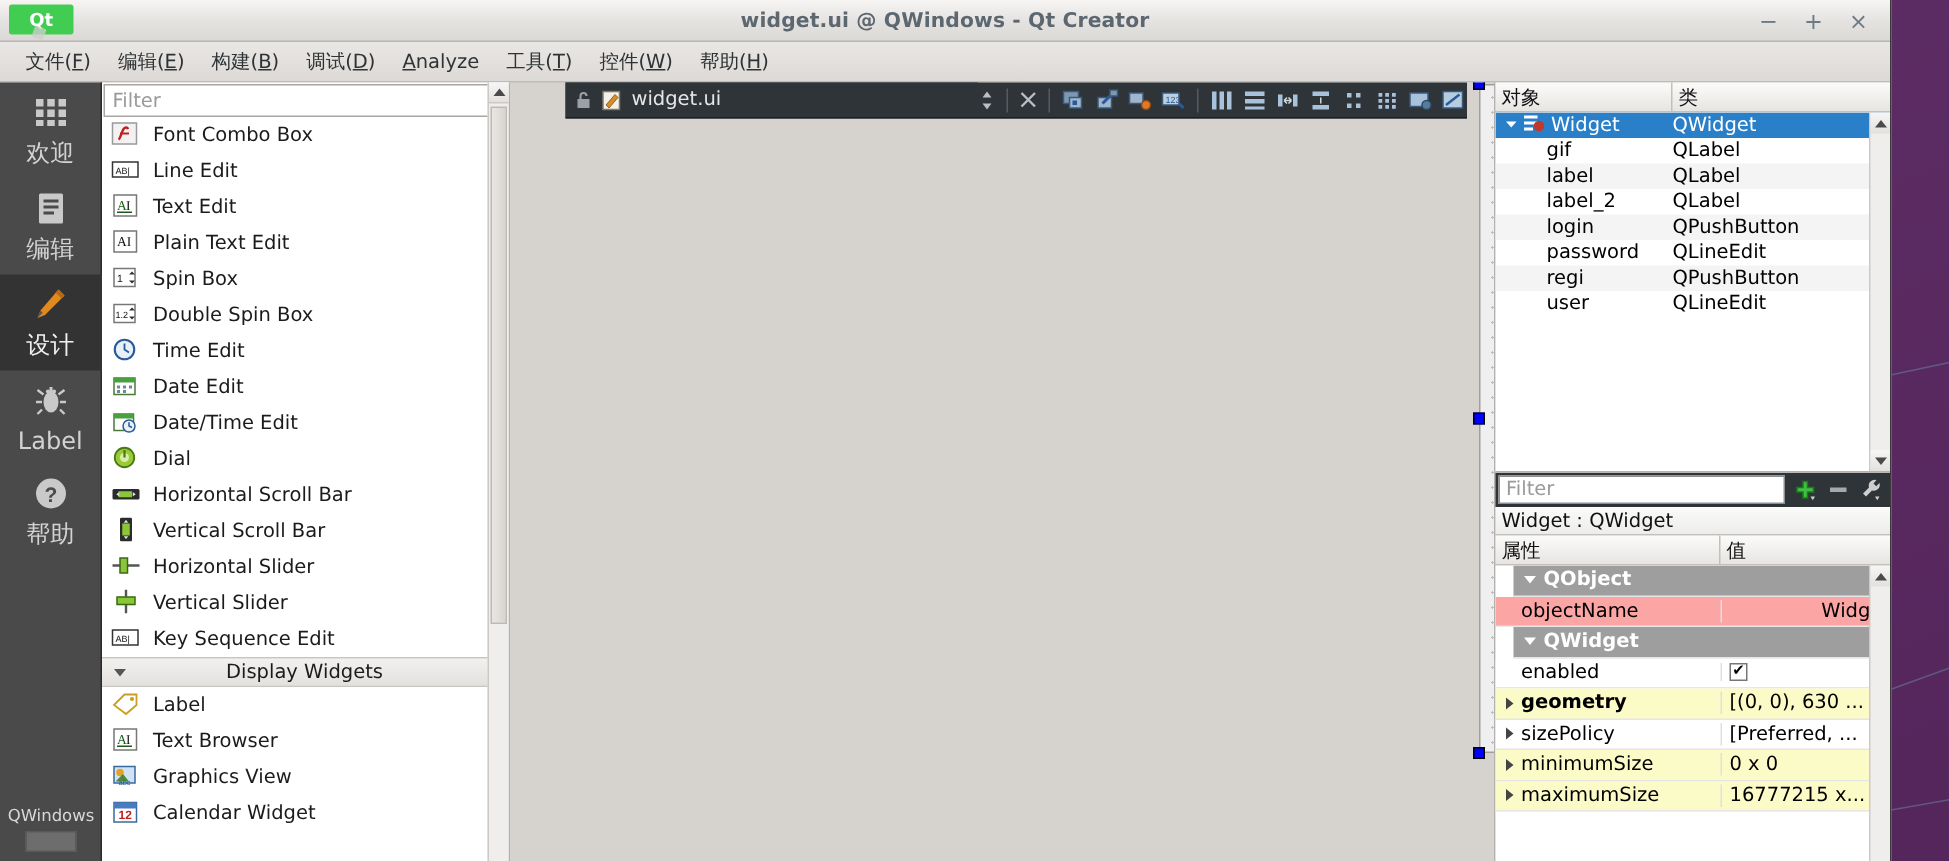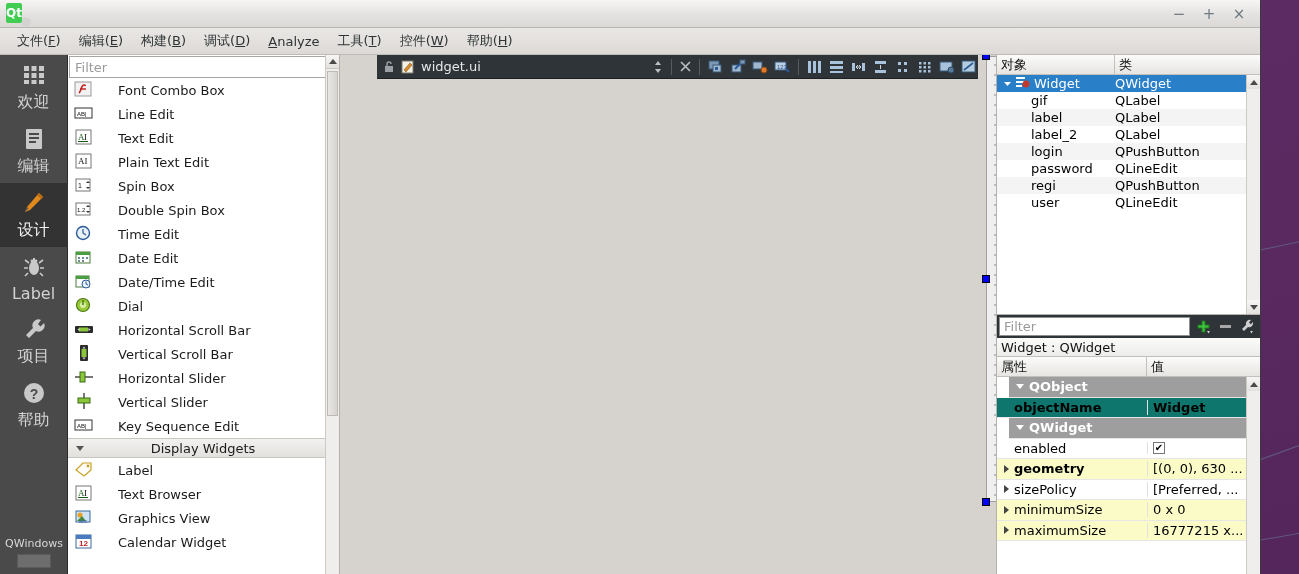--- a/index.html
+++ b/index.html
@@ -33,21 +33,21 @@
     display:flex; align-items:center; justify-content:center;
   }
   .titlebar .title {
     font-size:13.5px; font-weight:bold; color:#5c6770;
     letter-spacing:0.1px;
   }
   .qtlogo {
     position:absolute; left:6px; top:3px; width:22px; height:22px;
   }
   .qtlogo .sq {
-    position:absolute; left:0; top:0; width:16px; height:20px;
+    position:absolute; left:0; top:0; width:43px; height:20px;
     background:#41cd52; border-radius:2px;
     color:#fff; font-weight:bold; font-size:12px;
     display:flex; align-items:center; justify-content:center;
     font-family:"DejaVu Sans","Liberation Sans",sans-serif;
   }
   .qtlogo .fold {
     position:absolute; right:-2px; bottom:-1px; width:8px; height:8px;
     background:#cfcfcf; transform:rotate(20deg); border-radius:1px;
     opacity:.75;
   }
@@ -89,21 +89,21 @@
   .widgetbox {
     width:272px; background:#ffffff; border-right:1px solid #b5b2ae;
     display:flex; flex-direction:column; position:relative;
   }
   .filterbox {
     height:22px; border:1px solid #a9a5a1; margin:1px 1px 0 1px; background:#fff;
     display:flex; align-items:center; padding:0 5px;
   }
   .filterbox span { color:#9a9a9a; font-size:13px; }
   .wlist { flex:1; overflow:hidden; position:relative; }
-  .wrow { height:24px; display:flex; align-items:center; padding-left:6px; gap:22px; font-size:13px; color:#1b1b1b;}
+  .wrow { height:24px; display:flex; align-items:center; padding-left:6px; gap:6px; font-size:13px; color:#1b1b1b;}
   .wrow .wicon { width:22px; height:18px; flex:0 0 22px; position:relative; }
   .catrow {
     height:20px; background:linear-gradient(to bottom,#f2f1ef,#e3e1de);
     border-top:1px solid #c9c6c2; border-bottom:1px solid #c9c6c2;
     display:flex; align-items:center; justify-content:center;
     font-size:13px; color:#1b1b1b; position:relative; margin-right:1px;
   }
   .catrow .tri { position:absolute; left:8px; width:0;height:0;
     border-left:4px solid transparent;border-right:4px solid transparent;border-top:5px solid #555; }
   .wbscroll {
@@ -176,21 +176,21 @@
     height:19px; background:linear-gradient(to bottom,#fbfbfa,#ececea);
     border-bottom:1px solid #c3c0bc; font-size:13px; color:#111;
     display:flex; align-items:center; padding-left:4px;
   }
   .proptable { flex:1; background:#fff; position:relative; overflow:hidden; }
   .prow { display:flex; height:20.5px; font-size:13px; align-items:center; border-bottom:1px solid #e6e6e6;}
   .prow .pc1 { width:150px; padding-left:6px; display:flex; align-items:center; gap:5px; overflow:hidden; white-space:nowrap;}
   .prow .pc2 { flex:1; padding-left:5px; border-left:1px solid #e0e0e0; overflow:hidden; white-space:nowrap;}
   .prow.group { background:#9e9e9e; color:#fff; font-weight:bold;margin-left:12px; }
   .prow.group .pc2 { border-left:none; }
-  .prow.name { background:#0f766e; font-weight:bold; }
+  .prow.name { background:#fca5a5; font-weight:normal;text-align:right; }
   .prow.yellow { background:#fbfbc8;justify-content:center; }
   .prow.white { background:#fff; }
   .arrow-r { width:0;height:0;border-top:4px solid transparent;border-bottom:4px solid transparent;border-left:5px solid #444; margin-left:1px;}
   .arrow-d { width:0;height:0;border-left:4px solid transparent;border-right:4px solid transparent;border-top:5px solid #fff; margin-left:1px;}
   .cbx { width:12px; height:12px; border:1px solid #777; background:#fff; display:flex; align-items:center; justify-content:center; font-size:10px; line-height:1;}
   .clip { overflow:hidden; white-space:nowrap; text-overflow:clip; }
 </style>
 </head>
 <body>
 
@@ -200,20 +200,21 @@
   <div class="streak" style="left:1258px; top:540px; width:120px; transform:rotate(-10deg);"></div>
 </div>
 
 <div class="win">
 
   <div class="titlebar">
     <div class="qtlogo">
       <div class="sq">Qt</div>
       <div class="fold"></div>
     </div>
+    <div class="title">widget.ui @ QWindows - Qt Creator</div>
     <div class="wctrls">
       <div>−</div>
       <div>+</div>
       <div>×</div>
     </div>
   </div>
 
   <div class="menubar" id="menubar">
       <div class="mi">文件(<u>F</u>)</div>
       <div class="mi">编辑(<u>E</u>)</div>
@@ -270,26 +271,20 @@
                 <rect x="11" y="3" width="2" height="5"></rect>
       <path d="M7 8 L3 5 M17 8 L21 5 M6 13 H2 M18 13 H22 M6 18 L3 21 M18 18 L21 21" stroke="#c9c9c9" stroke-width="1.6" fill="none"></path>
       <circle cx="10" cy="6" r="1.4"></circle>
                 <circle cx="14" cy="6" r="1.4"></circle>
               </g>
             </svg></div>
           <div class="lbl">Label</div>
         </div>
         <div class="mode">
           <div class="ic"><svg width="24" height="24" viewBox="0 0 24 24">
-      <path d="M19 3 a6 6 0 0 0 -8 8 L4 18 l3 3 l7 -7 a6 6 0 0 0 8 -8 l-3.5 3.5 l-2.5 -2.5 z" fill="#c9c9c9"></path>
-            </svg></div>
-          <div class="lbl">项目</div>
-        </div>
-        <div class="mode">
-          <div class="ic"><svg width="24" height="24" viewBox="0 0 24 24">
               <circle cx="12" cy="12" r="10" fill="#c9c9c9"></circle>
       <text x="12" y="17.5" font-size="14" text-anchor="middle" fill="#4a4a4a" font-family="sans-serif" font-weight="bold">?</text>
             </svg></div>
           <div class="lbl">帮助</div>
         </div>
         <div class="kit">
           <div>QWindows</div>
           <div class="kitbox"></div>
         </div>
       </div>

